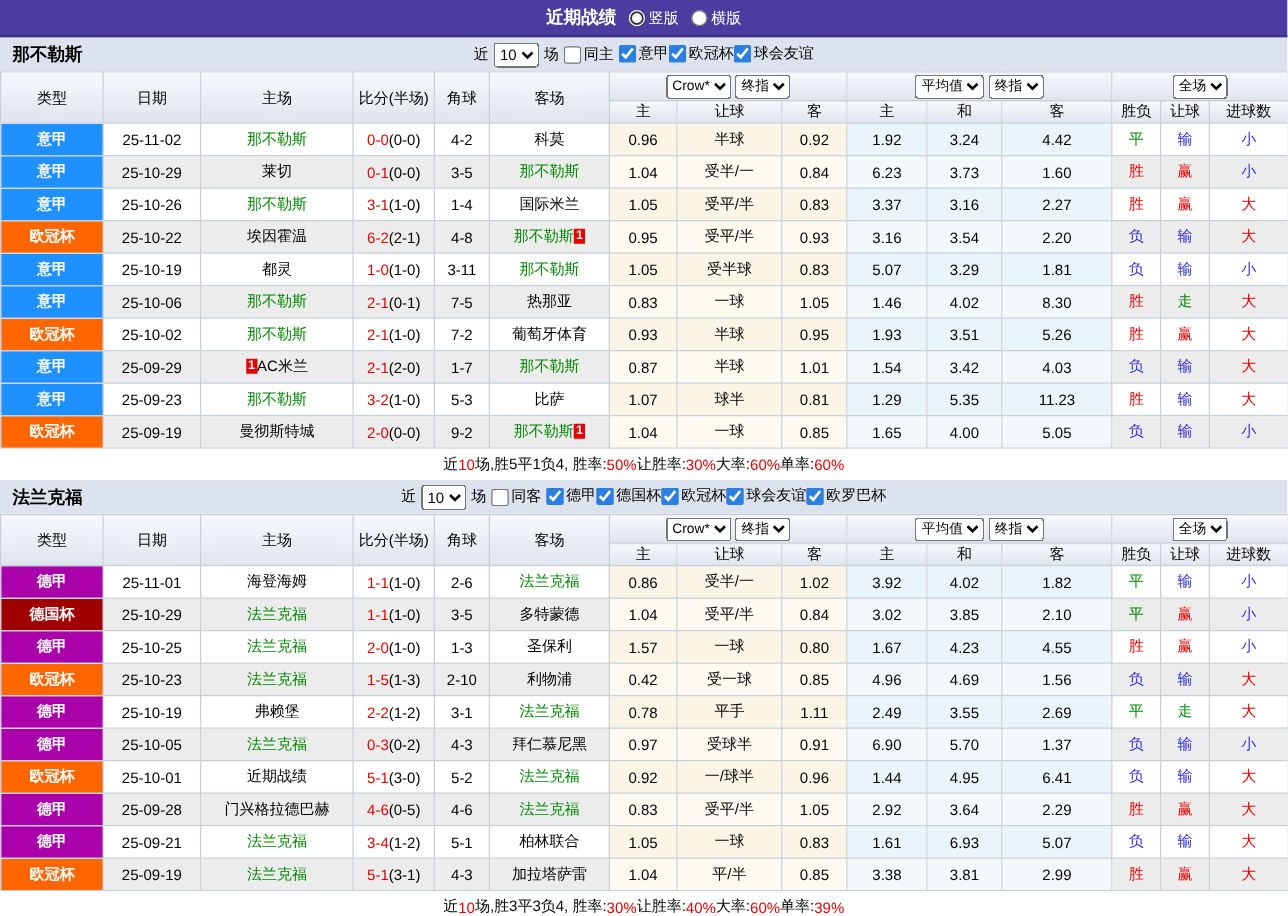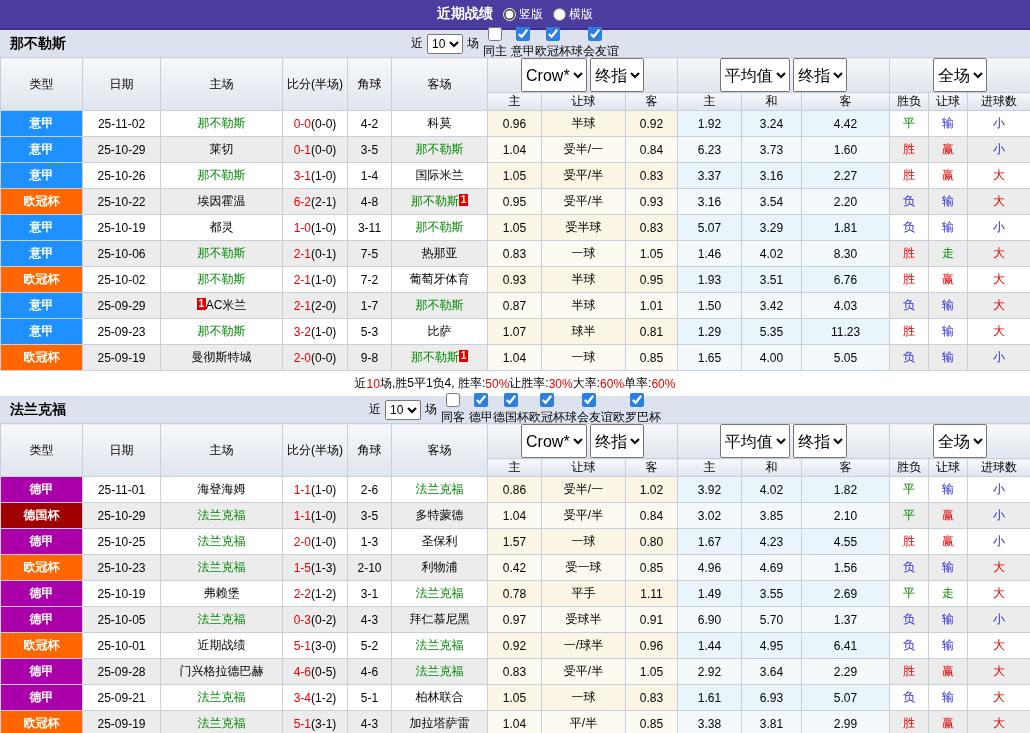--- a/index.html
+++ b/index.html
@@ -32,41 +32,41 @@
     justify-content: center;
   }
   .team-name {
     position: absolute;
     left: 10px;
     font-size: 14px;
     font-weight: bold;
   }
   .filters { display: inline-flex; align-items: center; gap: 4px; font-size: 12px; }
   .filters select { font-size: 12px; height: 20px; }
-  .filters label { display: inline-flex; align-items: center; gap: 2px; cursor: pointer; flex-direction: column; }
+  .filters label { display: inline-flex; align-items: center; gap: 2px; cursor: pointer; }
   .filters input[type="checkbox"] { width: 14px; height: 14px; accent-color: #2a7fe0; }
   table {
     width: 1030px;
     border-collapse: collapse;
     table-layout: fixed;
   }
   th, td {
     border: 1px solid #c9cfd8;
     text-align: center;
     overflow: hidden;
     white-space: nowrap;
   }
   thead th {
     background: linear-gradient(#f6f8fb, #dfe5ee);
     font-weight: normal;
     font-size: 12px;
   }
   thead tr.dd-row th { height: 23px; }
   thead tr.sub-row th { height: 17px; }
-  thead select { font-size: 16px; height: 34px; text-align: center; }
+  thead select { font-size: 11px; height: 19px; }
   tbody td { height: 26px; font-size: 12px; }
   tbody tr:nth-child(odd) td { background: #ffffff; }
   tbody tr:nth-child(even) td { background: #ececec; }
   tbody tr:nth-child(odd) td.c-let { background: #fbf5e6; }
   tbody tr:nth-child(odd) td.c-avg { background: #eaf4fb; }
   tbody tr:nth-child(even) td.c-let { background: #fdfaf2; }
   tbody tr:nth-child(even) td.c-avg { background: #f3f8fb; }
   td.type-cell { color: #fff; font-weight: bold; }
   .hl-team { color: #008800; }
   .score-main { color: #e60000; }
@@ -293,36 +293,36 @@
           <td>25-10-02</td>
           <td><span class="hl-team">那不勒斯</span></td>
           <td><span class="score-main">2-1</span><span class="score-half">(1-0)</span></td>
           <td>7-2</td>
           <td><span>葡萄牙体育</span></td>
           <td class="c-let">0.93</td>
           <td class="c-let">半球</td>
           <td class="c-let">0.95</td>
           <td class="c-avg">1.93</td>
           <td class="c-avg">3.51</td>
-          <td class="c-avg">6.76</td>
+          <td class="c-avg">5.26</td>
           <td class="t-red">胜</td>
           <td class="t-red">赢</td>
           <td class="t-red">大</td>
         </tr>
         <tr>
           <td class="type-cell" style="background: rgb(30, 144, 255);">意甲</td>
           <td>25-09-29</td>
           <td><span class="badge">1</span><span>AC米兰</span></td>
           <td><span class="score-main">2-1</span><span class="score-half">(2-0)</span></td>
           <td>1-7</td>
           <td><span class="hl-team">那不勒斯</span></td>
           <td class="c-let">0.87</td>
           <td class="c-let">半球</td>
           <td class="c-let">1.01</td>
-          <td class="c-avg">1.50</td>
+          <td class="c-avg">1.54</td>
           <td class="c-avg">3.42</td>
           <td class="c-avg">4.03</td>
           <td class="t-blue">负</td>
           <td class="t-blue">输</td>
           <td class="t-red">大</td>
         </tr>
         <tr>
           <td class="type-cell" style="background: rgb(30, 144, 255);">意甲</td>
           <td>25-09-23</td>
           <td><span class="hl-team">那不勒斯</span></td>
@@ -337,21 +337,21 @@
           <td class="c-avg">11.23</td>
           <td class="t-red">胜</td>
           <td class="t-blue">输</td>
           <td class="t-red">大</td>
         </tr>
         <tr>
           <td class="type-cell" style="background: rgb(255, 102, 0);">欧冠杯</td>
           <td>25-09-19</td>
           <td><span>曼彻斯特城</span></td>
           <td><span class="score-main">2-0</span><span class="score-half">(0-0)</span></td>
-          <td>9-8</td>
+          <td>9-2</td>
           <td><span class="hl-team">那不勒斯</span><span class="badge">1</span></td>
           <td class="c-let">1.04</td>
           <td class="c-let">一球</td>
           <td class="c-let">0.85</td>
           <td class="c-avg">1.65</td>
           <td class="c-avg">4.00</td>
           <td class="c-avg">5.05</td>
           <td class="t-blue">负</td>
           <td class="t-blue">输</td>
           <td class="t-blue">小</td>
@@ -525,21 +525,21 @@
         <tr>
           <td class="type-cell" style="background: rgb(170, 0, 170);">德甲</td>
           <td>25-10-19</td>
           <td><span>弗赖堡</span></td>
           <td><span class="score-main">2-2</span><span class="score-half">(1-2)</span></td>
           <td>3-1</td>
           <td><span class="hl-team">法兰克福</span></td>
           <td class="c-let">0.78</td>
           <td class="c-let">平手</td>
           <td class="c-let">1.11</td>
-          <td class="c-avg">1.49</td>
+          <td class="c-avg">2.49</td>
           <td class="c-avg">3.55</td>
           <td class="c-avg">2.69</td>
           <td class="t-green">平</td>
           <td class="t-green">走</td>
           <td class="t-red">大</td>
         </tr>
         <tr>
           <td class="type-cell" style="background: rgb(170, 0, 170);">德甲</td>
           <td>25-10-05</td>
           <td><span class="hl-team">法兰克福</span></td>

